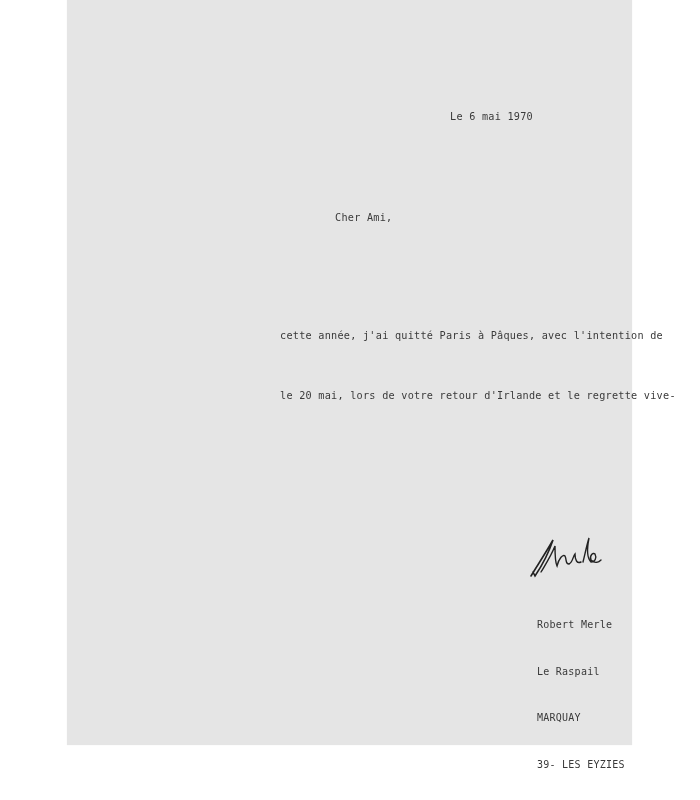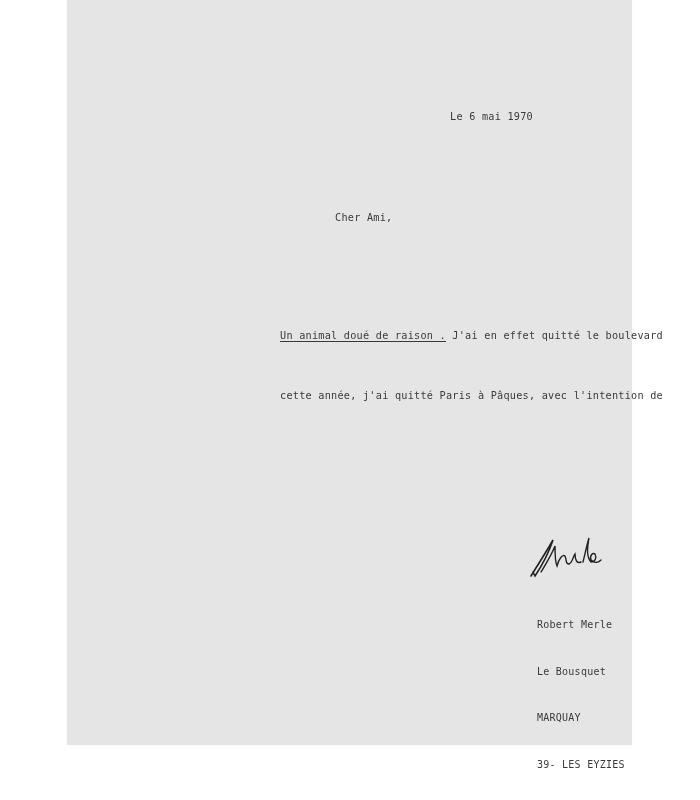--- a/index.html
+++ b/index.html
@@ -46,36 +46,36 @@
 </head>
 <body>
 
 <div class="page">
 
   <div class="tw date">Le 6 mai 1970</div>
 
   <div class="tw salutation">Cher Ami,</div>
 
   <div class="tw body-text">
-    <span class="body-line"><span class="underline">Un animal doué de raison .</span><span> J'ai en effet quitté le boulevard</span></span>
     <span class="body-line"><span>cette année, j'ai quitté Paris à Pâques, avec l'intention de</span></span>
+    <span class="body-line"><span>le 20 mai, lors de votre retour d'Irlande et le regrette vive-</span></span>
     
     
     
     
     
     
   </div>
 
   <svg class="signature" viewBox="0 0 80 48">
     <path d="M6 44 C 12 34, 20 22, 28 8 C 24 20, 18 32, 10 44 L 8 40" fill="none" stroke="#222" stroke-width="1.6" stroke-linecap="round"></path>
     <path d="M16 40 C 22 30, 26 24, 30 14 C 30 24, 30 30, 32 34 C 34 26, 38 22, 40 24 C 42 28, 40 32, 44 32 C 48 30, 48 24, 50 22 C 50 28, 52 32, 56 30" fill="none" stroke="#222" stroke-width="1.4" stroke-linecap="round"></path>
     <path d="M58 30 C 60 22, 62 12, 64 6 C 62 16, 62 26, 66 30 C 70 30, 72 26, 70 22 C 68 20, 64 24, 66 28 C 70 32, 74 30, 76 28" fill="none" stroke="#222" stroke-width="1.4" stroke-linecap="round"></path>
   </svg>
 
   <div class="tw address">
     <span class="address-line">Robert Merle</span>
-    <span class="address-line">Le Bousquet</span>
+    <span class="address-line">Le Raspail</span>
     <span class="address-line">MARQUAY</span>
     <span class="address-line">39- LES EYZIES</span>
   </div>
 
 </div>
 
 </body></html>

